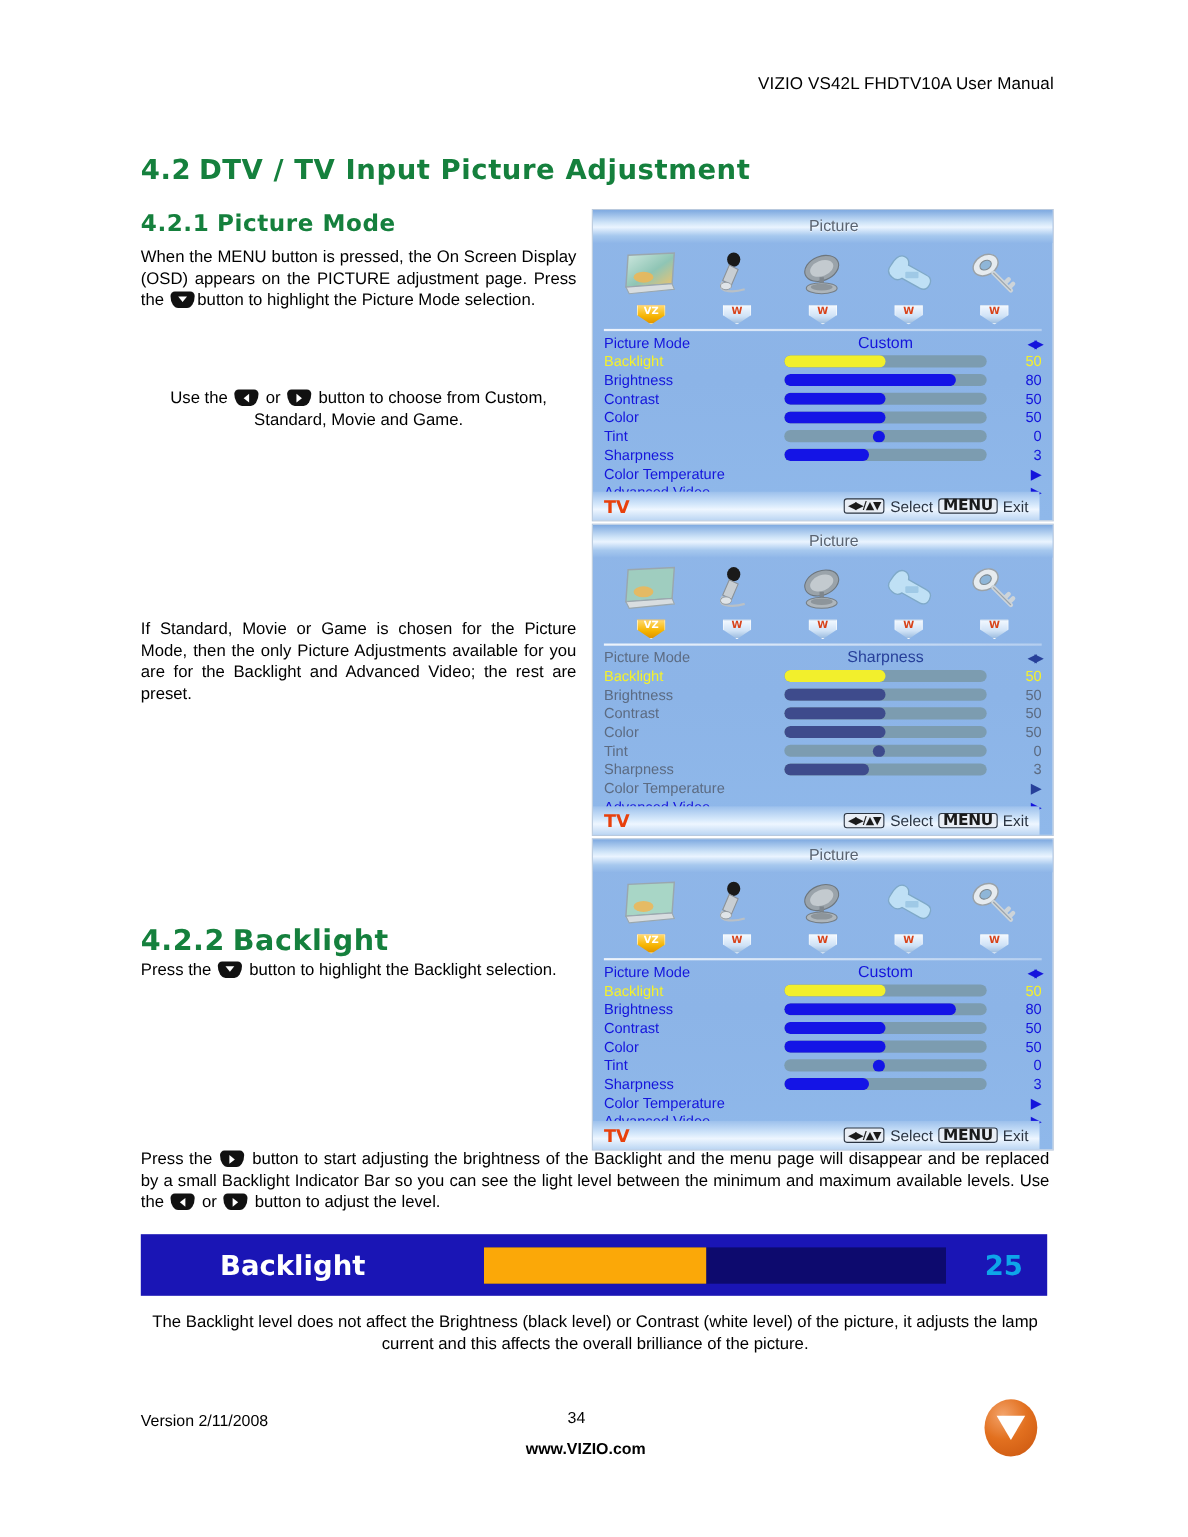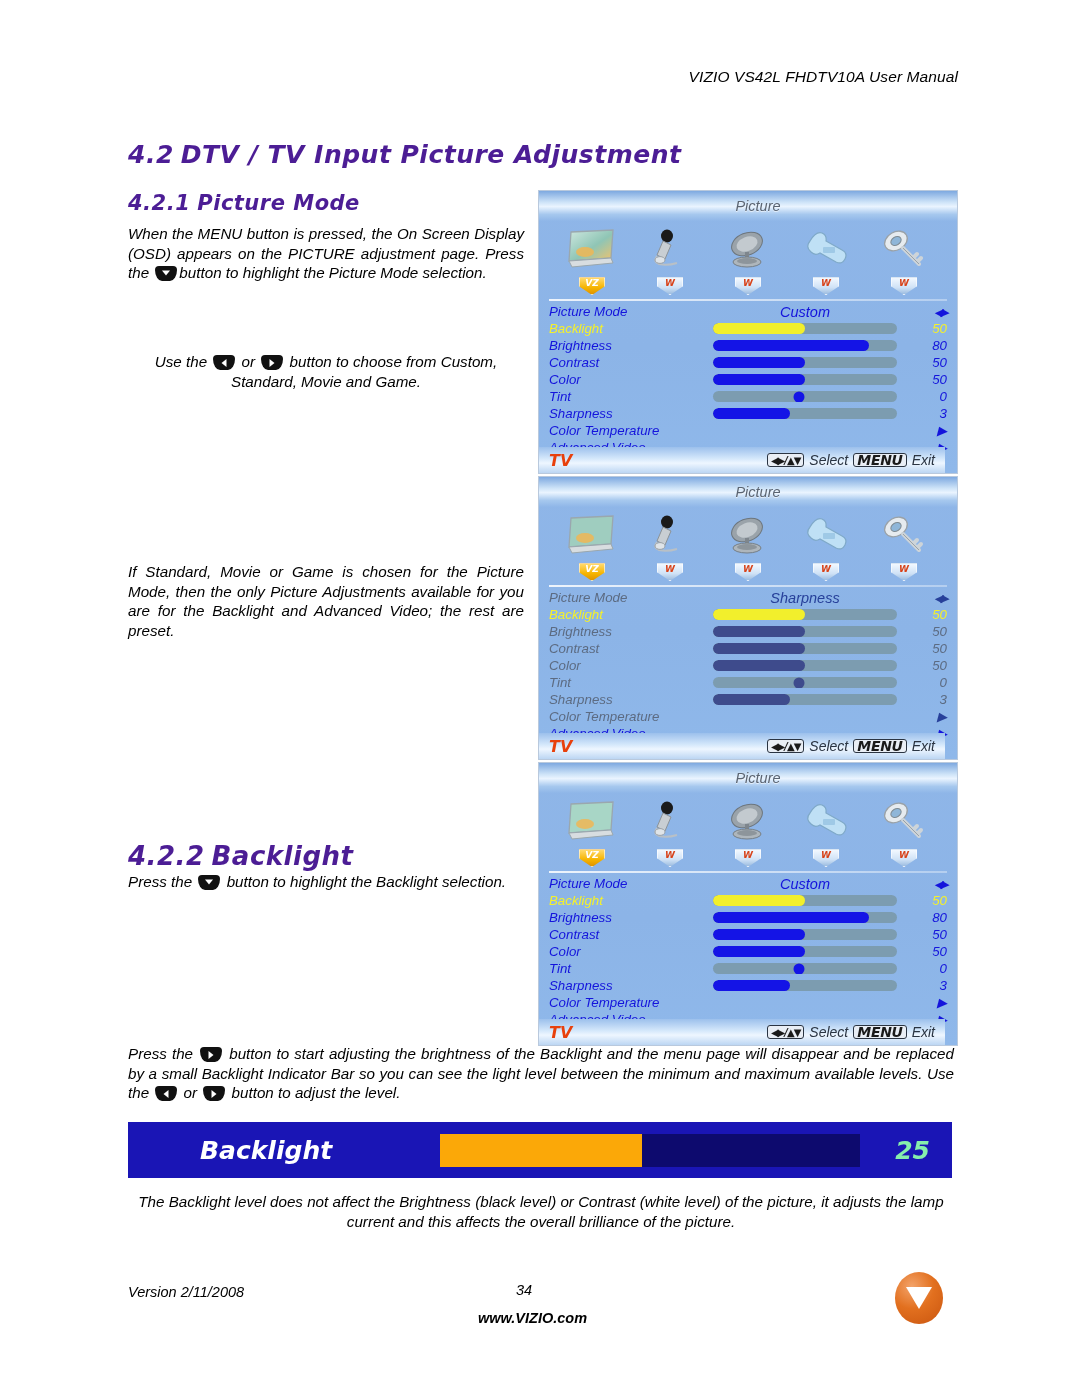--- a/index.html
+++ b/index.html
@@ -2,32 +2,32 @@
 <html><head>
 <meta charset="utf-8">
 <style>
   * { box-sizing: border-box; margin: 0; padding: 0; }
   html, body {
     width: 1080px; height: 1397px;
     background: #ffffff;
     font-family: "Liberation Sans", sans-serif;
     overflow: hidden;
   }
-  .page { position: relative; width: 1080px; height: 1018px; background:#fff;font-style:italic; }
+  .page { position: relative; width: 1080px; height: 1018px; background:#fff; }
 
   
   .header {
     position: absolute; top: 68px; right: 122px;
     font-size: 15.5px; color: #000; letter-spacing: .1px;
   }
 
   
   .h-sec {
     position: absolute; left: 128px;
-    color: #4c1d95; font-weight: bold;
+    color: #15803d; font-weight: bold;
     font-family: "DejaVu Sans", sans-serif;
     letter-spacing: .5px;
     white-space: nowrap;
   }
   #sec-42  { top: 140px; font-size: 25px; }
   #sec-421 { top: 191px; font-size: 21px; }
   #sec-422 { top: 841px; font-size: 26px; }
   .h-sec .num { margin-right: 7px; }
 
   
@@ -172,21 +172,21 @@
     font-family:"DejaVu Sans", sans-serif;
     margin-left: 72px; width: 240px;
   }
   .bl-track {
     width: 420px; height: 33px;
     background: #0d0a6e;
     position: relative;
   }
   .bl-fill { position:absolute; left:0; top:0; bottom:0; background:#FBA808; }
   .bl-num {
-    color:#86efac; font-weight:bold; font-size:25px;
+    color:#0ea5e9; font-weight:bold; font-size:25px;
     font-family:"DejaVu Sans", sans-serif;
     margin-left: auto; margin-right: 22px;
   }
 
   
   .ft-version { position:absolute; left:128px; top:1284px; font-size:14.5px; color:#000; }
   .ft-page    { position:absolute; left:516px; top:1282px; font-size:14.5px; color:#000; }
   .ft-site    { position:absolute; left:478px; top:1310px; font-size:14.5px; font-weight:bold; color:#000; }
   .ft-logo {
     position:absolute; left:895px; top:1272px;

